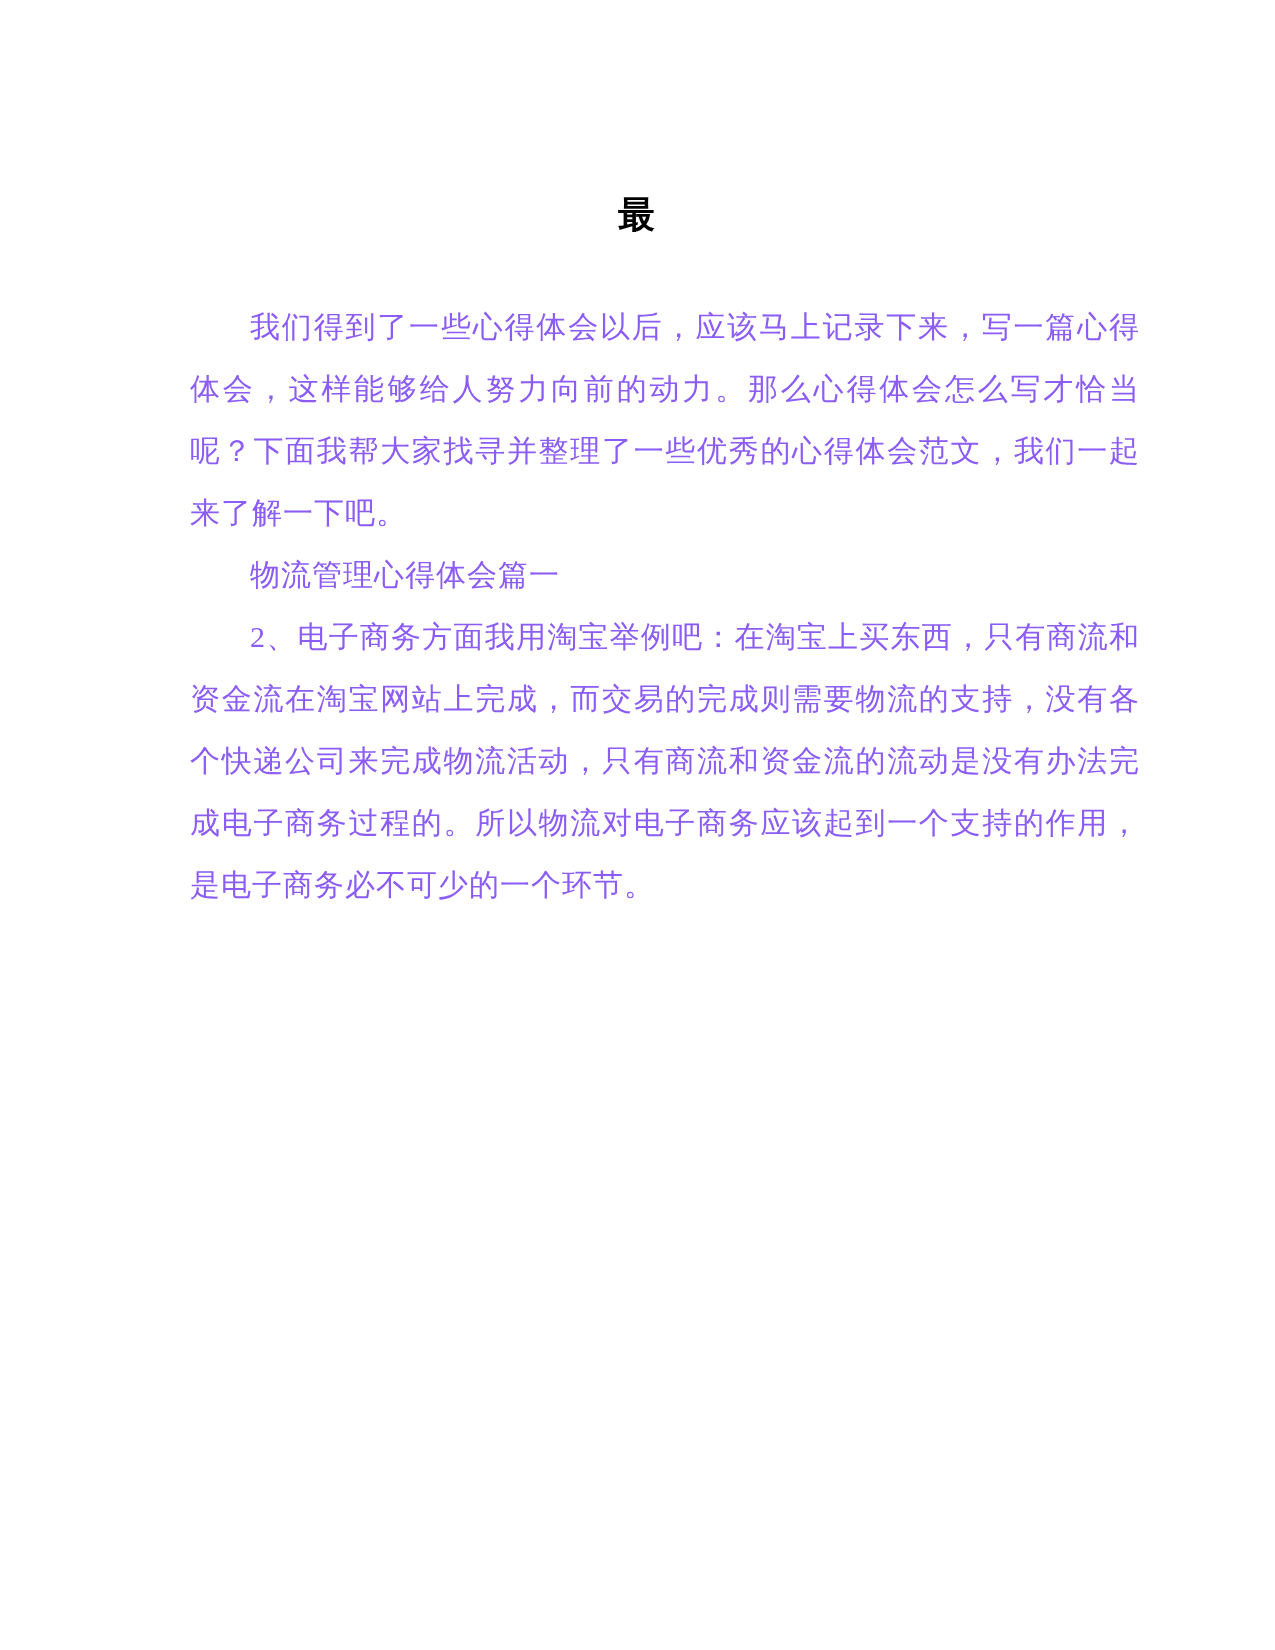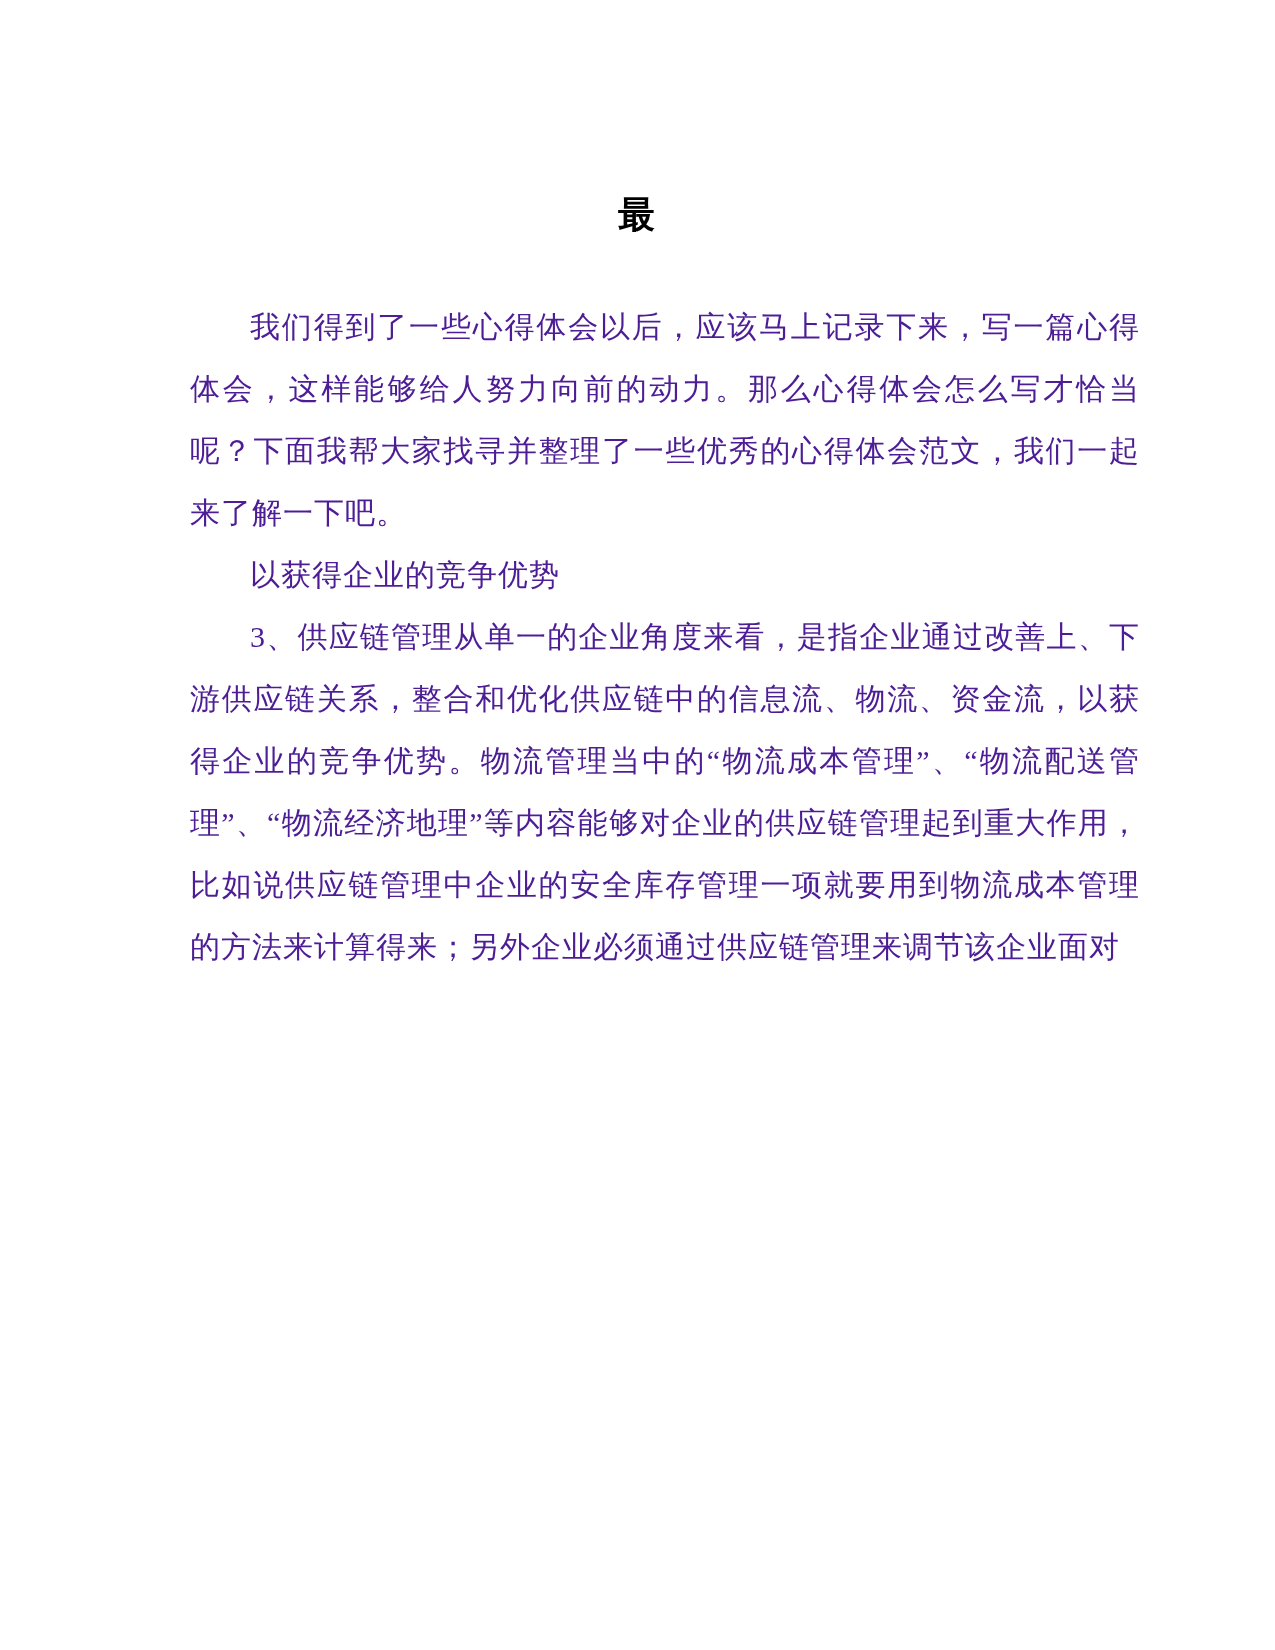--- a/index.html
+++ b/index.html
@@ -22,21 +22,21 @@
     text-align: center;
     font-family: "Liberation Sans", "DejaVu Sans", sans-serif;
     font-weight: 700;
     font-size: 37px;
     letter-spacing: 2px;
     color: #000000;
     line-height: 1.25;
   }
   .doc-body {
     margin: 0 135px 0 190px; 
-    color: #4c1d95;
+    color: #8b5cf6;
   }
   .doc-body p {
     margin: 0;
     padding: 0;
     font-size: 30px;
     line-height: 62px;
     letter-spacing: 1px;
     text-align: justify;
     text-indent: 2em;
     word-break: break-all;
@@ -45,17 +45,17 @@
 </style>
 </head>
 <body>
 
 <div class="page">
 
   <h1 class="doc-title">最</h1>
 
   <div class="doc-body">
     <p>我们得到了一些心得体会以后，应该马上记录下来，写一篇心得体会，这样能够给人努力向前的动力。那么心得体会怎么写才恰当呢？下面我帮大家找寻并整理了一些优秀的心得体会范文，我们一起来了解一下吧。</p>
-    <p>以获得企业的竞争优势</p>
-    <p>3、供应链管理从单一的企业角度来看，是指企业通过改善上、下游供应链关系，整合和优化供应链中的信息流、物流、资金流，以获得企业的竞争优势。物流管理当中的“物流成本管理”、“物流配送管理”、“物流经济地理”等内容能够对企业的供应链管理起到重大作用，比如说供应链管理中企业的安全库存管理一项就要用到物流成本管理的方法来计算得来；另外企业必须通过供应链管理来调节该企业面对</p>
+    <p>物流管理心得体会篇一</p>
+    <p>2、电子商务方面我用淘宝举例吧：在淘宝上买东西，只有商流和资金流在淘宝网站上完成，而交易的完成则需要物流的支持，没有各个快递公司来完成物流活动，只有商流和资金流的流动是没有办法完成电子商务过程的。所以物流对电子商务应该起到一个支持的作用，是电子商务必不可少的一个环节。</p>
   </div>
 
 </div>
 
 </body></html>

